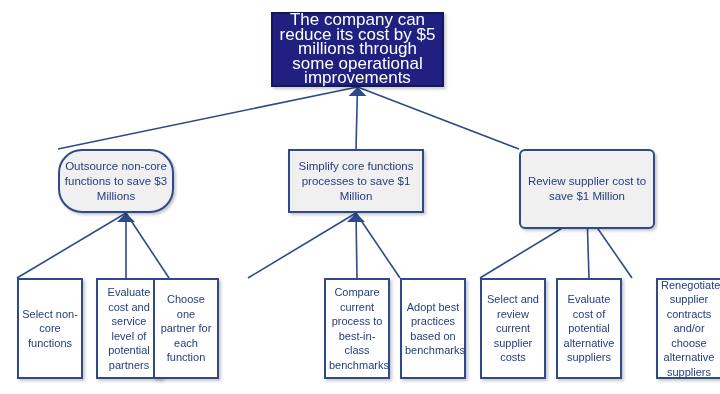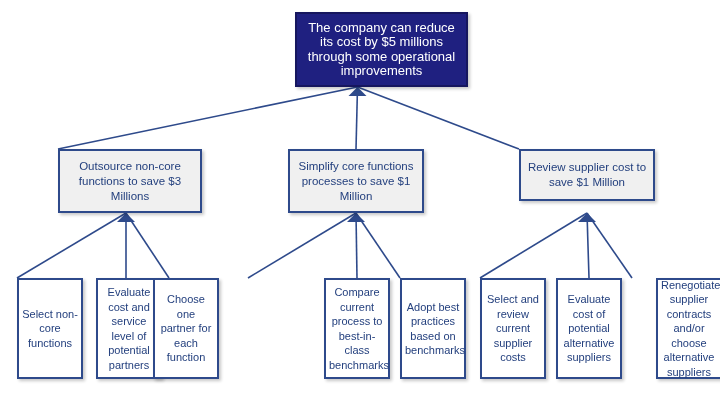--- a/index.html
+++ b/index.html
@@ -42,23 +42,22 @@
     display: block;
     width: 100%;
     padding: 0 3px;
     box-sizing: border-box;
     white-space: pre-line;
   }
   .level-root {
     background: #1F2080;
     border: 2px solid #16165E;
     color: #ffffff;
-    font-size: 13px;
+    font-size: 17px;
     line-height: 14.5px;
-    margin-left: 24px;
   }
   .level-two {
     background: #F0F0F0;
     border: 2px solid #2E4A8B;
     color: #24407E;
     font-size: 11.5px;
     line-height: 15px;
   }
   .level-three {
     background: #FFFFFF;
@@ -86,27 +85,27 @@
       <line x1="356" y1="213" x2="400" y2="278" stroke="#2E4A8B" stroke-width="1.6"></line>
       <path d="M 356 213 L 347 222 L 365 222 Z" fill="#2E4A8B"></path>
       <line x1="587" y1="213" x2="480" y2="278" stroke="#2E4A8B" stroke-width="1.6"></line>
       <line x1="587" y1="213" x2="589" y2="278" stroke="#2E4A8B" stroke-width="1.6"></line>
       <line x1="587" y1="213" x2="632" y2="278" stroke="#2E4A8B" stroke-width="1.6"></line>
       <path d="M 587 213 L 578 222 L 596 222 Z" fill="#2E4A8B"></path>
     </svg>
 <div class="node level-root" style="left: 271px; top: 12px; width: 173px; height: 75px;">
       <span class="node-text">The company can reduce its cost by $5 millions through some operational improvements</span>
     </div>
-    <div class="node level-two" style="left: 58px; top: 149px; width: 144px; height: 64px;">
+    <div class="node level-two" style="left: 58px; top: 149px; width: 116px; height: 64px; border-radius: 24px;">
       <span class="node-text">Outsource non-core functions to save $3 Millions</span>
     </div>
     <div class="node level-two" style="left: 288px; top: 149px; width: 136px; height: 64px;">
       <span class="node-text">Simplify core functions processes to save $1 Million</span>
     </div>
-    <div class="node level-two" style="left: 519px; top: 149px; width: 136px; height: 52px;">
+    <div class="node level-two" style="left: 519px; top: 149px; width: 136px; height: 80px; border-radius: 6px;">
       <span class="node-text">Review supplier cost to save $1 Million</span>
     </div>
     <div class="node level-three" style="left: 17px; top: 278px; width: 66px; height: 101px;">
       <span class="node-text">Select non-core functions</span>
     </div>
     <div class="node level-three" style="left: 96px; top: 278px; width: 66px; height: 101px; align-items: center;">
       <span class="node-text">Evaluate cost and service level of potential partners</span>
     </div>
     <div class="node level-three" style="left: 153px; top: 278px; width: 66px; height: 101px;">
       <span class="node-text">Choose one partner for each function</span>

